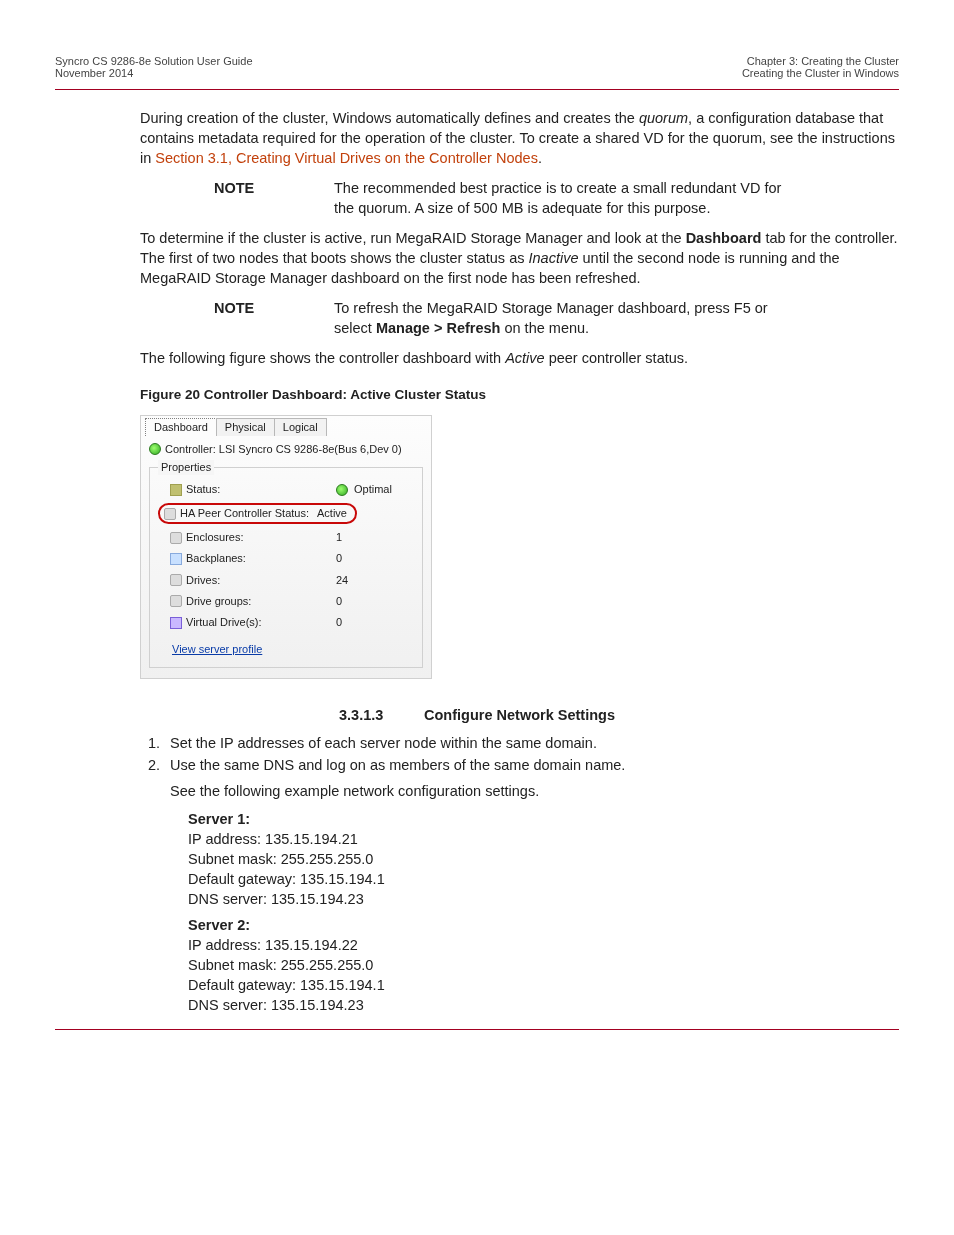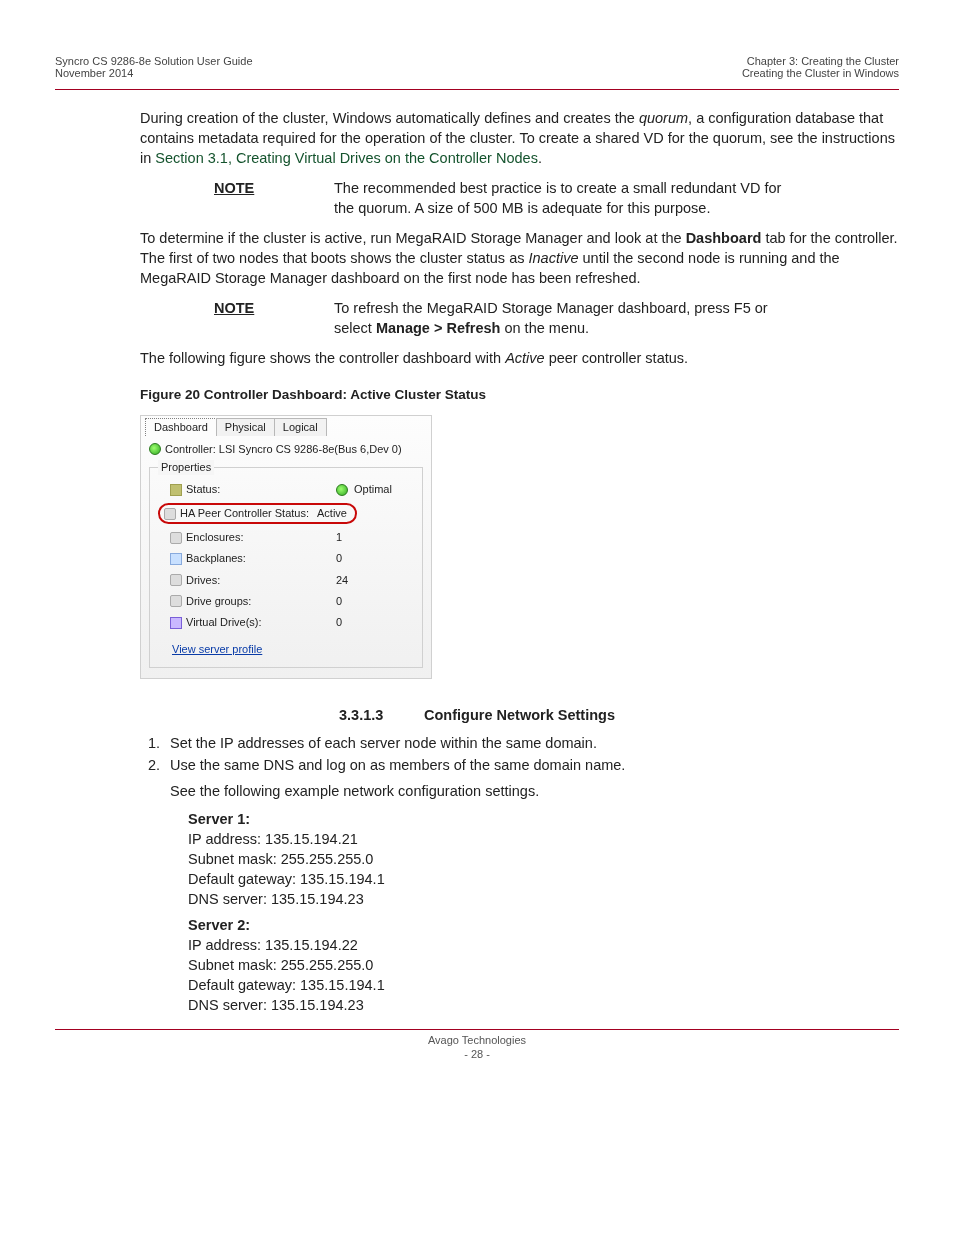--- a/index.html
+++ b/index.html
@@ -26,26 +26,26 @@
     border: none;
     border-top: 1.5px solid #a30021;
     margin: 10px 0 18px 0;
   }
   .content {
     margin-left: 85px;
     line-height: 1.38;
     font-size: 14.5px;
   }
   .content p { margin: 0 0 8px 0; }
-  .link { color: #14532d; }
+  .link { color: #c2410c; }
   .note-row {
     display: flex;
     margin: 10px 0 10px 74px;
   }
-  .note-label { font-weight: 700; width: 120px; flex-shrink:0;text-decoration:underline;}
+  .note-label { font-weight: 700; width: 120px; flex-shrink:0;}
   .note-text { max-width: 450px; }
   .figcap {
     font-weight: 700;
     font-size: 13.5px;
     margin: 18px 0 10px 0;
   }
   
   .dash {
     width: 290px;
     border: 1px solid #d0d0d0;
@@ -262,17 +262,13 @@
           <div>Subnet mask: 255.255.255.0</div>
           <div>Default gateway: 135.15.194.1</div>
           <div>DNS server: 135.15.194.23</div>
         </div>
       </li>
     </ol>
 
   </div>
 
   <hr class="hr-thin">
-  <div class="ftr">
-    <div>Avago Technologies</div>
-    <div>- 28 -</div>
-  </div>
 </div>
 
 </body></html>

